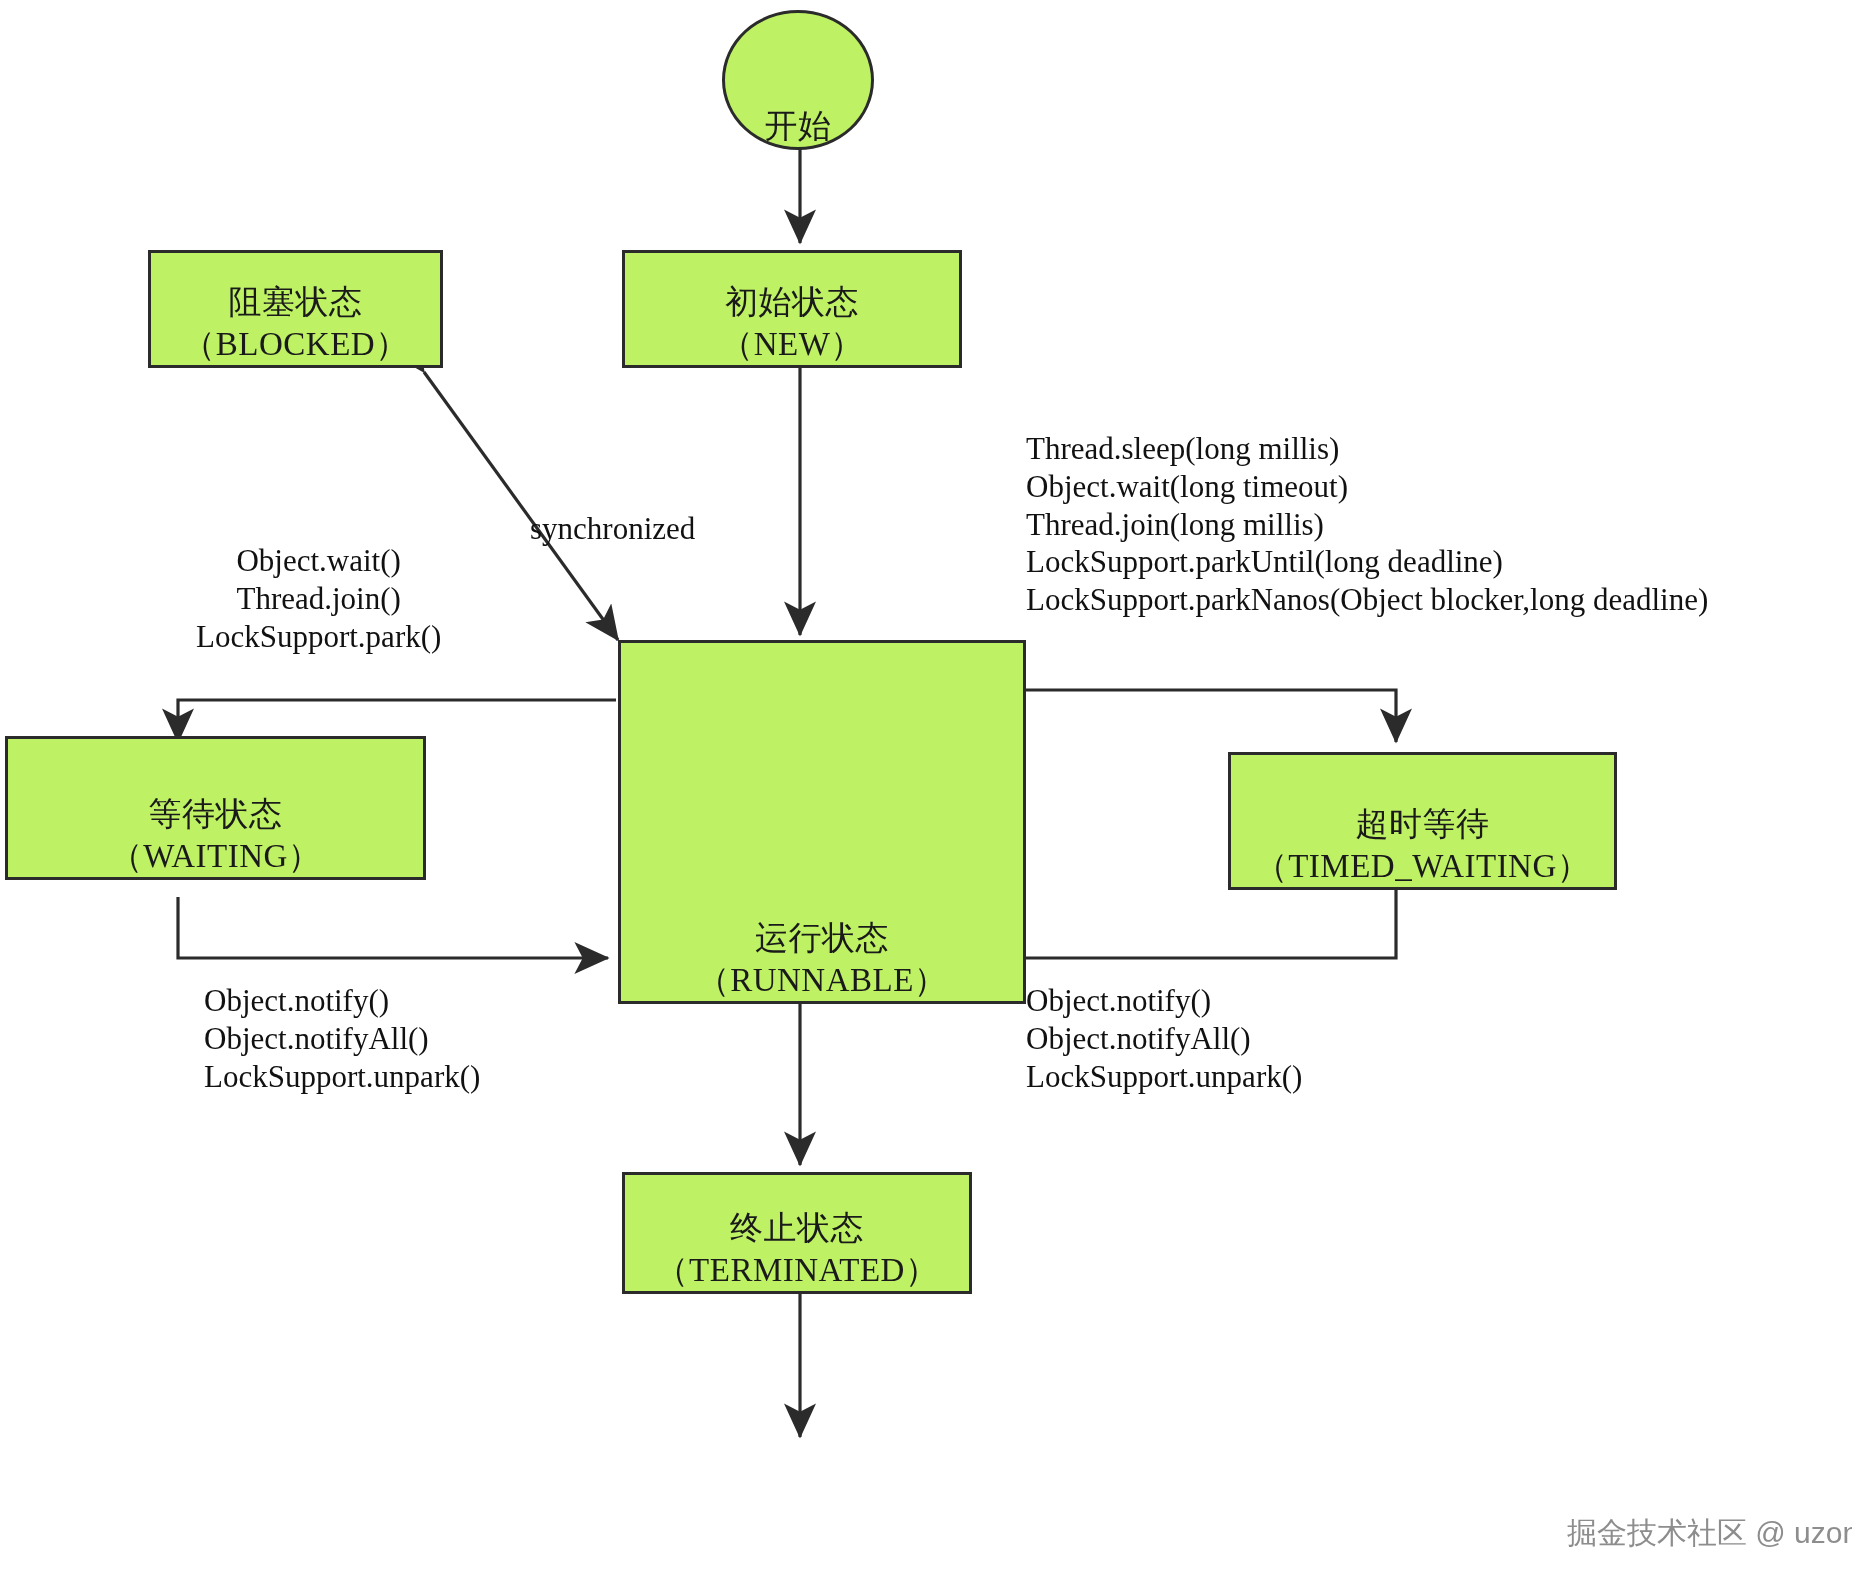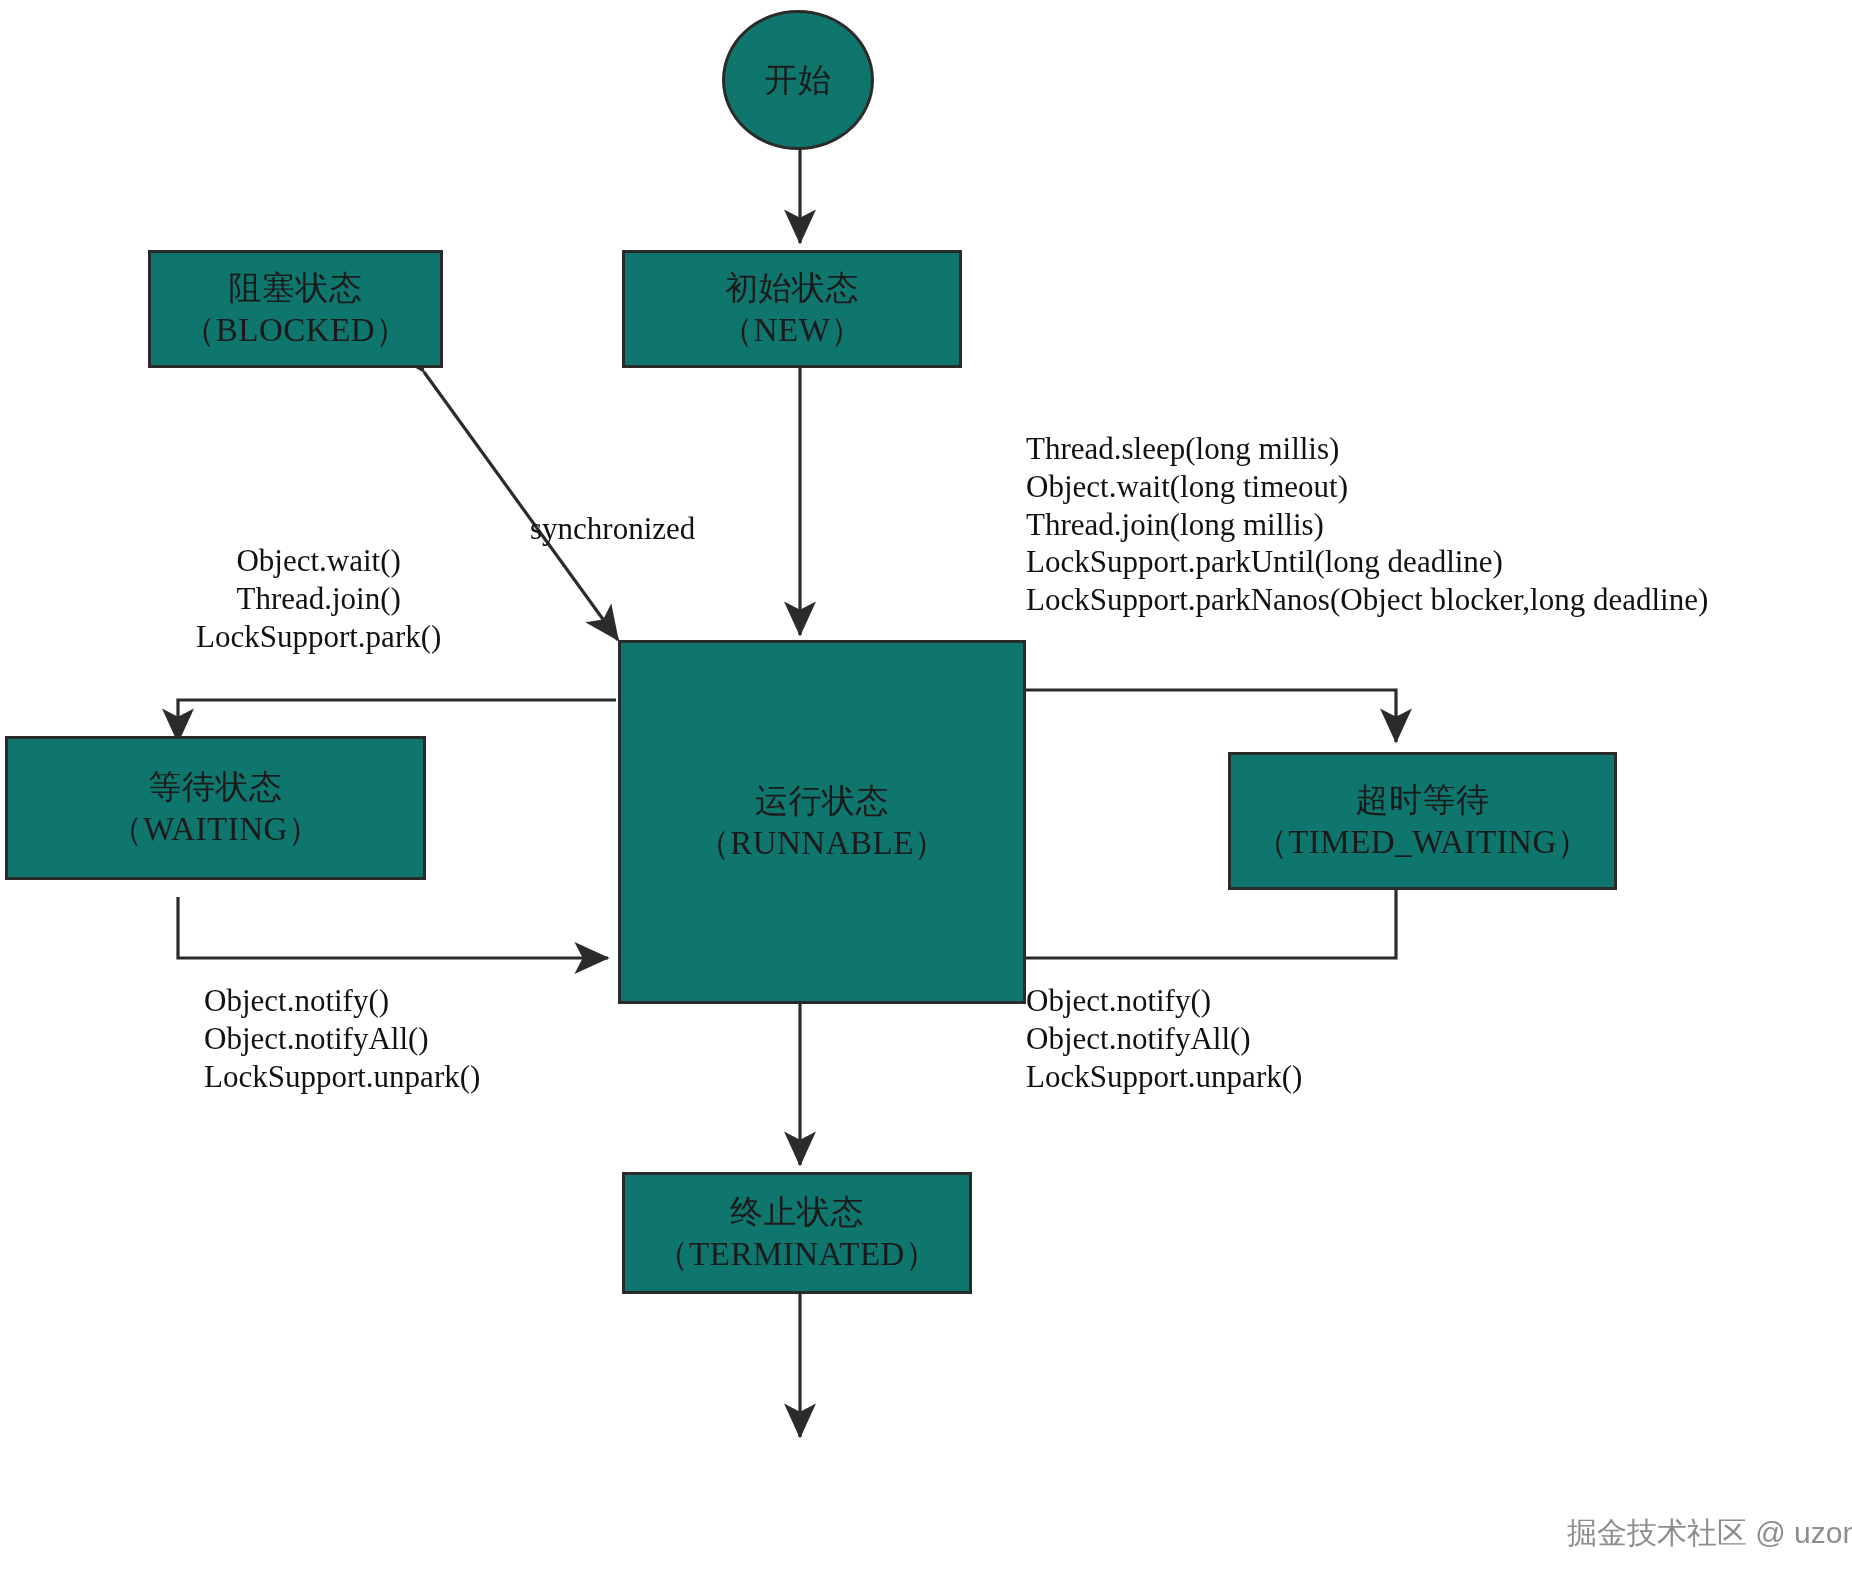--- a/index.html
+++ b/index.html
@@ -9,25 +9,25 @@
     color:#1a1a1a;
     position:relative;
     overflow:hidden;
   }
   #stage{position:absolute;left:0;top:0;width:1852px;height:1592px;}
   svg.layer{position:absolute;left:0;top:0;width:1852px;height:1592px;overflow:visible;}
   .node{
     position:absolute;
     box-sizing:border-box;
     border:3px solid #2b2b2b;
-    background:#0f766e;
+    background:#bef264;
     display:flex;
     flex-direction:column;
     align-items:center;
-    justify-content:center;
+    justify-content:flex-end;
     text-align:center;
     line-height:1.28;
     font-size:33px;
     letter-spacing:.5px;
   }
   .node.circle{border-radius:50%;}
   .node .l1{display:block;}
   .node .l2{display:block;}
   .lbl{
     position:absolute;

